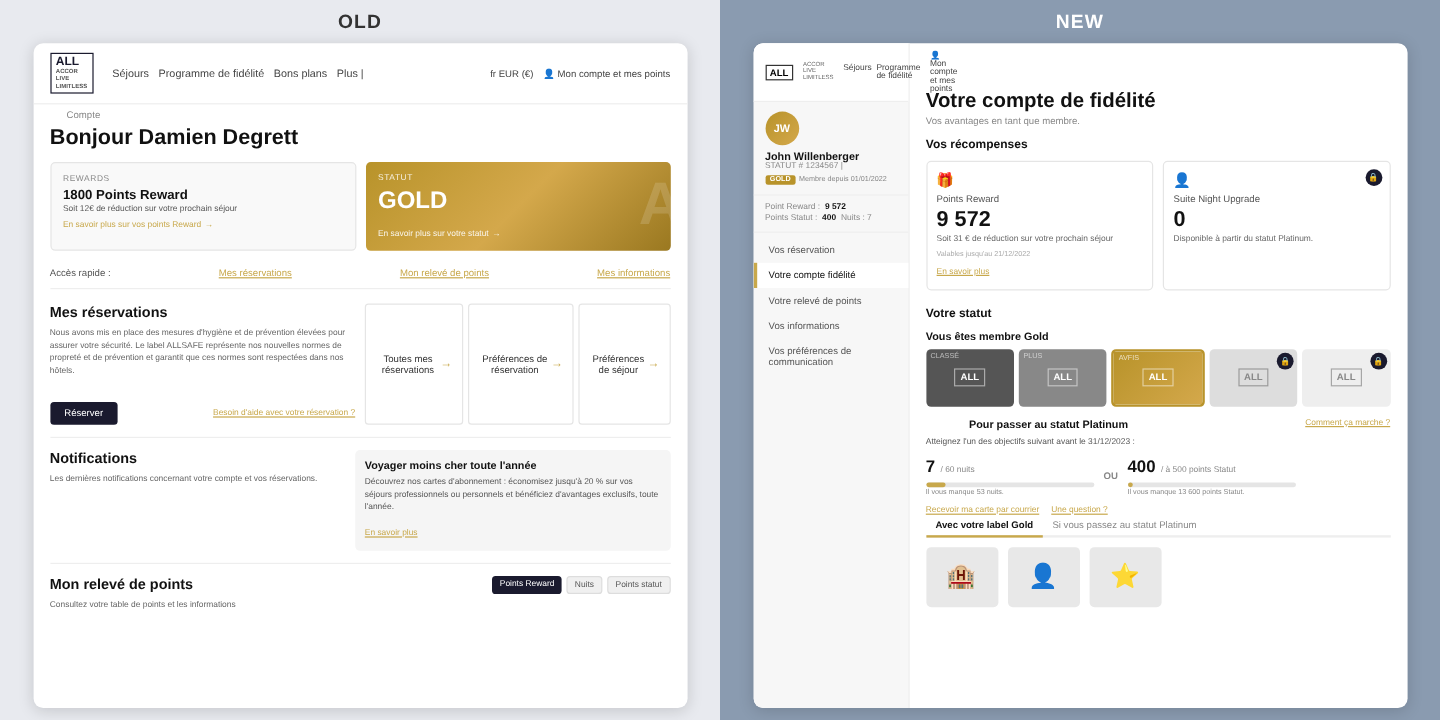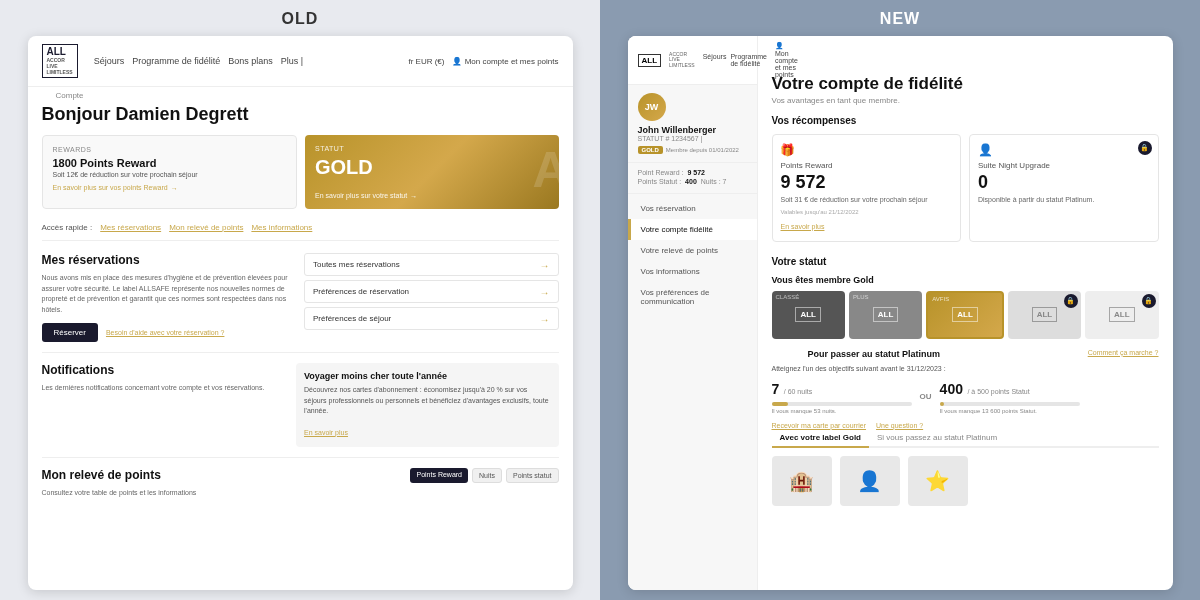--- a/index.html
+++ b/index.html
@@ -178,25 +178,26 @@
       font-size: 50px;
       font-weight: 900;
       opacity: 0.15;
       color: white;
       line-height: 1;
     }
 
     
     .quick-access {
       display: flex;
-      gap: 8px;
+      gap: 24px;
       margin-bottom: 12px;
       font-size: 8px;
       border-bottom: 1px solid #eee;
       padding-bottom: 8px;
+      justify-content: space-between;
     }
     .quick-link {
       color: #c8a84b;
       text-decoration: underline;
       cursor: pointer;
     }
     .quick-text { color: #555; }
 
     
     .section-title {
@@ -209,38 +210,39 @@
       font-size: 7px;
       color: #666;
       line-height: 1.5;
       margin-bottom: 8px;
     }
     .res-row {
       display: flex;
       gap: 8px;
     }
     .res-left { flex: 1; }
-    .res-right { flex: 1; display: flex; flex-direction: column; gap: 4px; text-align: center; }
+    .res-right { flex: 1; display: flex; flex-direction: row; gap: 4px; text-align: center; }
     .res-link-row {
       display: flex;
       align-items: center;
       justify-content: space-between;
       padding: 5px 8px;
       border: 1px solid #e5e5e5;
       border-radius: 3px;
       font-size: 8px;
       color: #333;
       cursor: pointer;
     }
     .res-arrow { color: #c8a84b; font-size: 10px; }
     .res-btn-row {
       display: flex;
       gap: 8px;
       align-items: center;
-      margin-top: 8px;
+      margin-top: 20px;
+      justify-content: space-between;
     }
     .btn-reserve {
       background: #1a1a2e;
       color: white;
       border: none;
       padding: 5px 12px;
       border-radius: 3px;
       font-size: 8px;
       cursor: pointer;
     }

